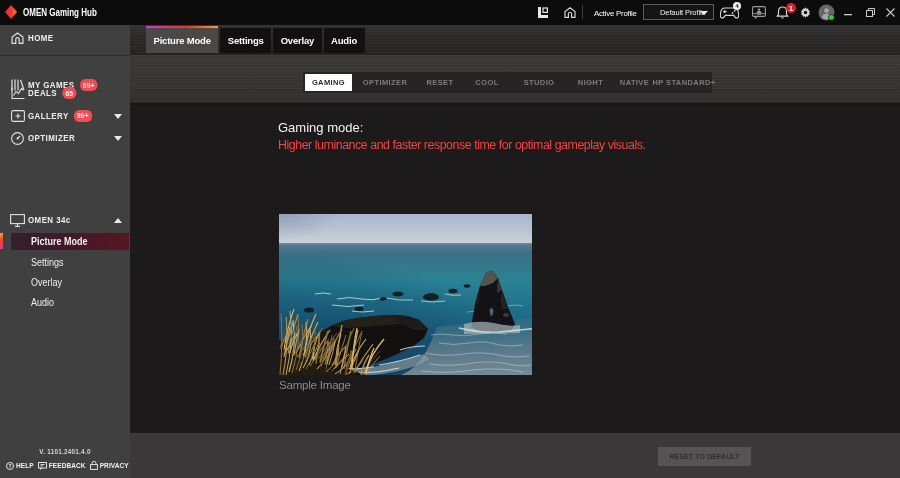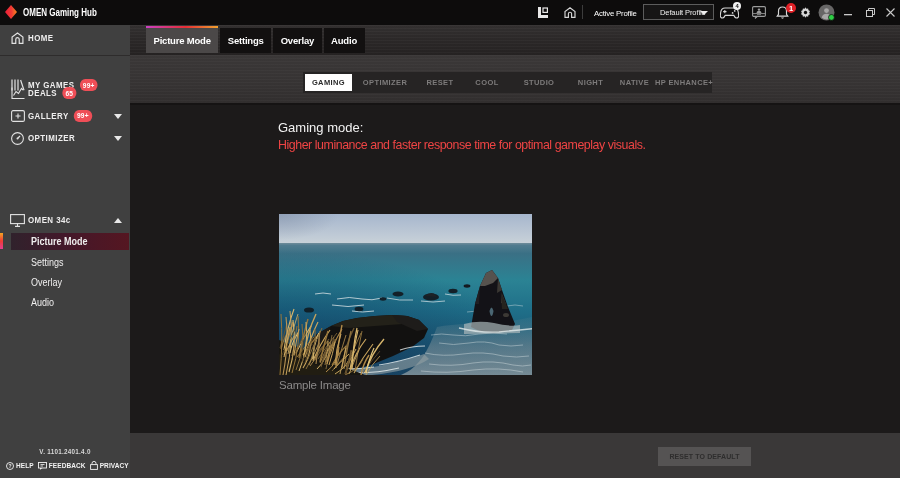--- a/index.html
+++ b/index.html
@@ -267,21 +267,21 @@
 
   <div id="band">
     <div id="seg">
       <div class="segbtn sel" style="width:47px;">GAMING</div>
       <div class="segbtn" style="width:62px;">OPTIMIZER</div>
       <div class="segbtn" style="width:48px;">RESET</div>
       <div class="segbtn" style="width:46px;">COOL</div>
       <div class="segbtn" style="width:58px;">STUDIO</div>
       <div class="segbtn" style="width:45px;">NIGHT</div>
       <div class="segbtn" style="width:43px;">NATIVE</div>
-      <div class="segbtn" style="width:56px;">HP ENHANCE+</div>
+      <div class="segbtn" style="width:56px;">HP STANDARD+</div>
     </div>
   </div>
 
   <div id="gm-title">Gaming mode:</div>
   <div id="gm-sub">Higher luminance and faster response time for optimal gameplay visuals.</div>
 
   <svg id="photo" viewBox="0 0 253 161" preserveAspectRatio="none">
     <defs>
       <linearGradient id="sky" x1="0" y1="0" x2="0" y2="1">
         <stop offset="0" stop-color="#a6b6cd"></stop>

